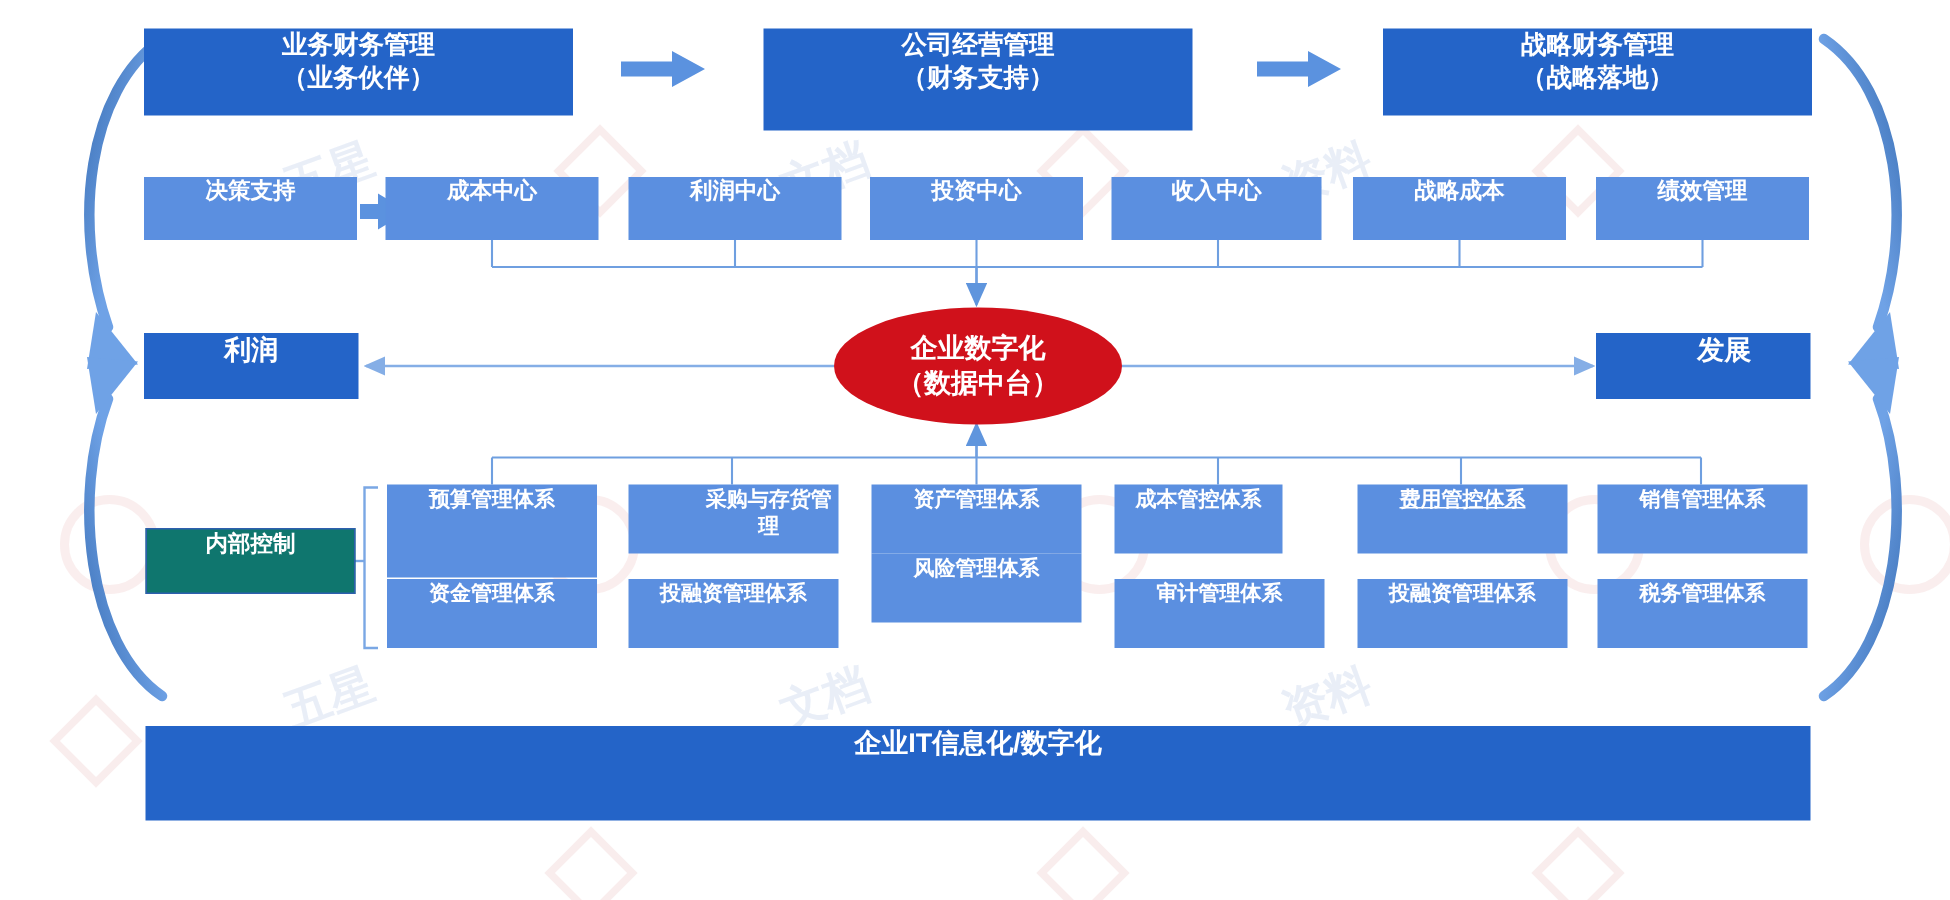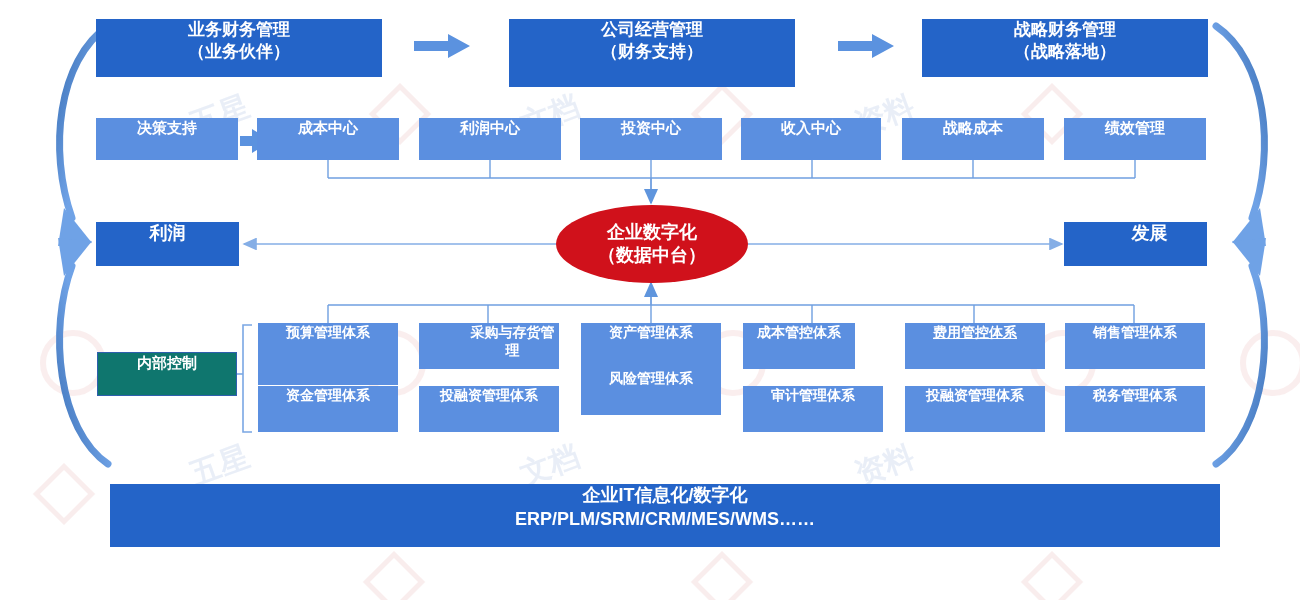--- a/index.html
+++ b/index.html
@@ -265,20 +265,19 @@
   <div class="box light t-sys" style="left:743px;top:386px;width:140px;height:46px;">
     <span>审计管理体系</span>
   </div>
   <div class="box light t-sys" style="left:905px;top:386px;width:140px;height:46px;">
     <span>投融资管理体系</span>
   </div>
   <div class="box light t-sys" style="left:1065px;top:386px;width:140px;height:46px;">
     <span>税务管理体系</span>
   </div>
 
-  <div class="box dark t-foot" style="left:110px;top:484px;width:1110px;height:63px;">
+  <div class="box dark t-foot" style="left:97px;top:484px;width:1110px;height:63px;">
     <span>
       <span>企业IT信息化/数字化</span><br>
-      <span>ERP/PLM/SRM/CRM/MES/WMS……</span>
     </span>
   </div>
 
 </div>
 
 </body></html>

